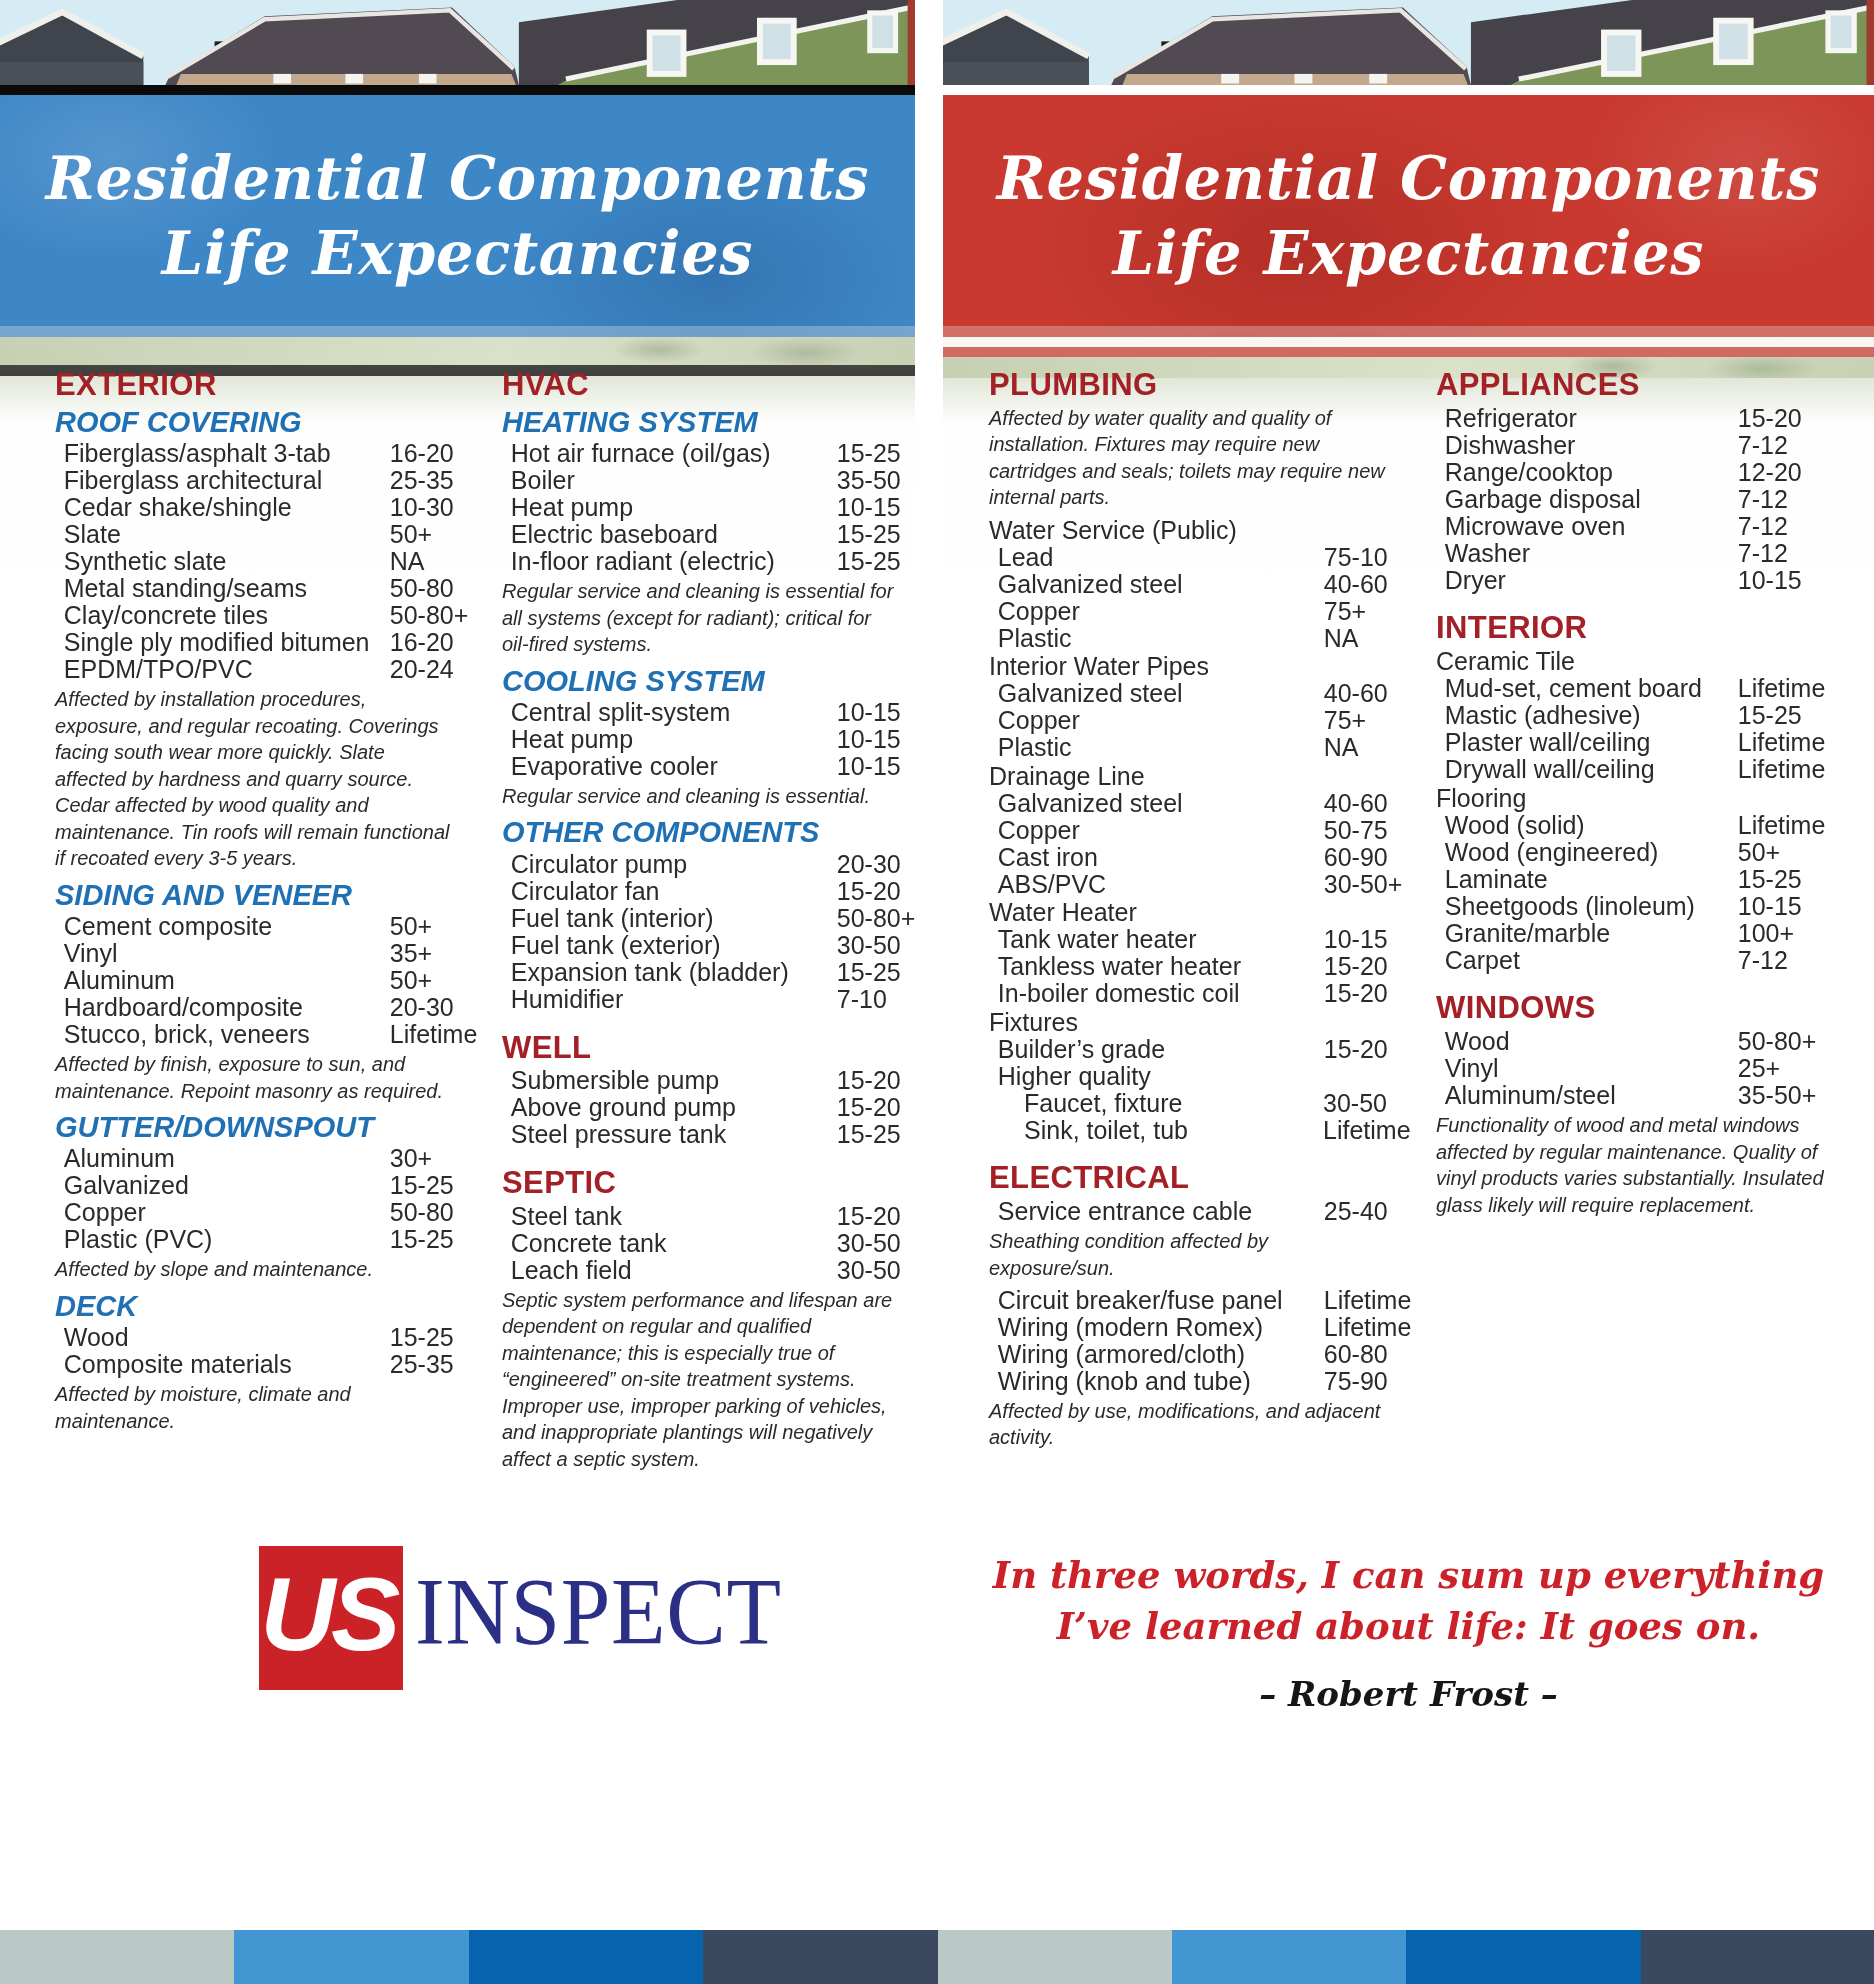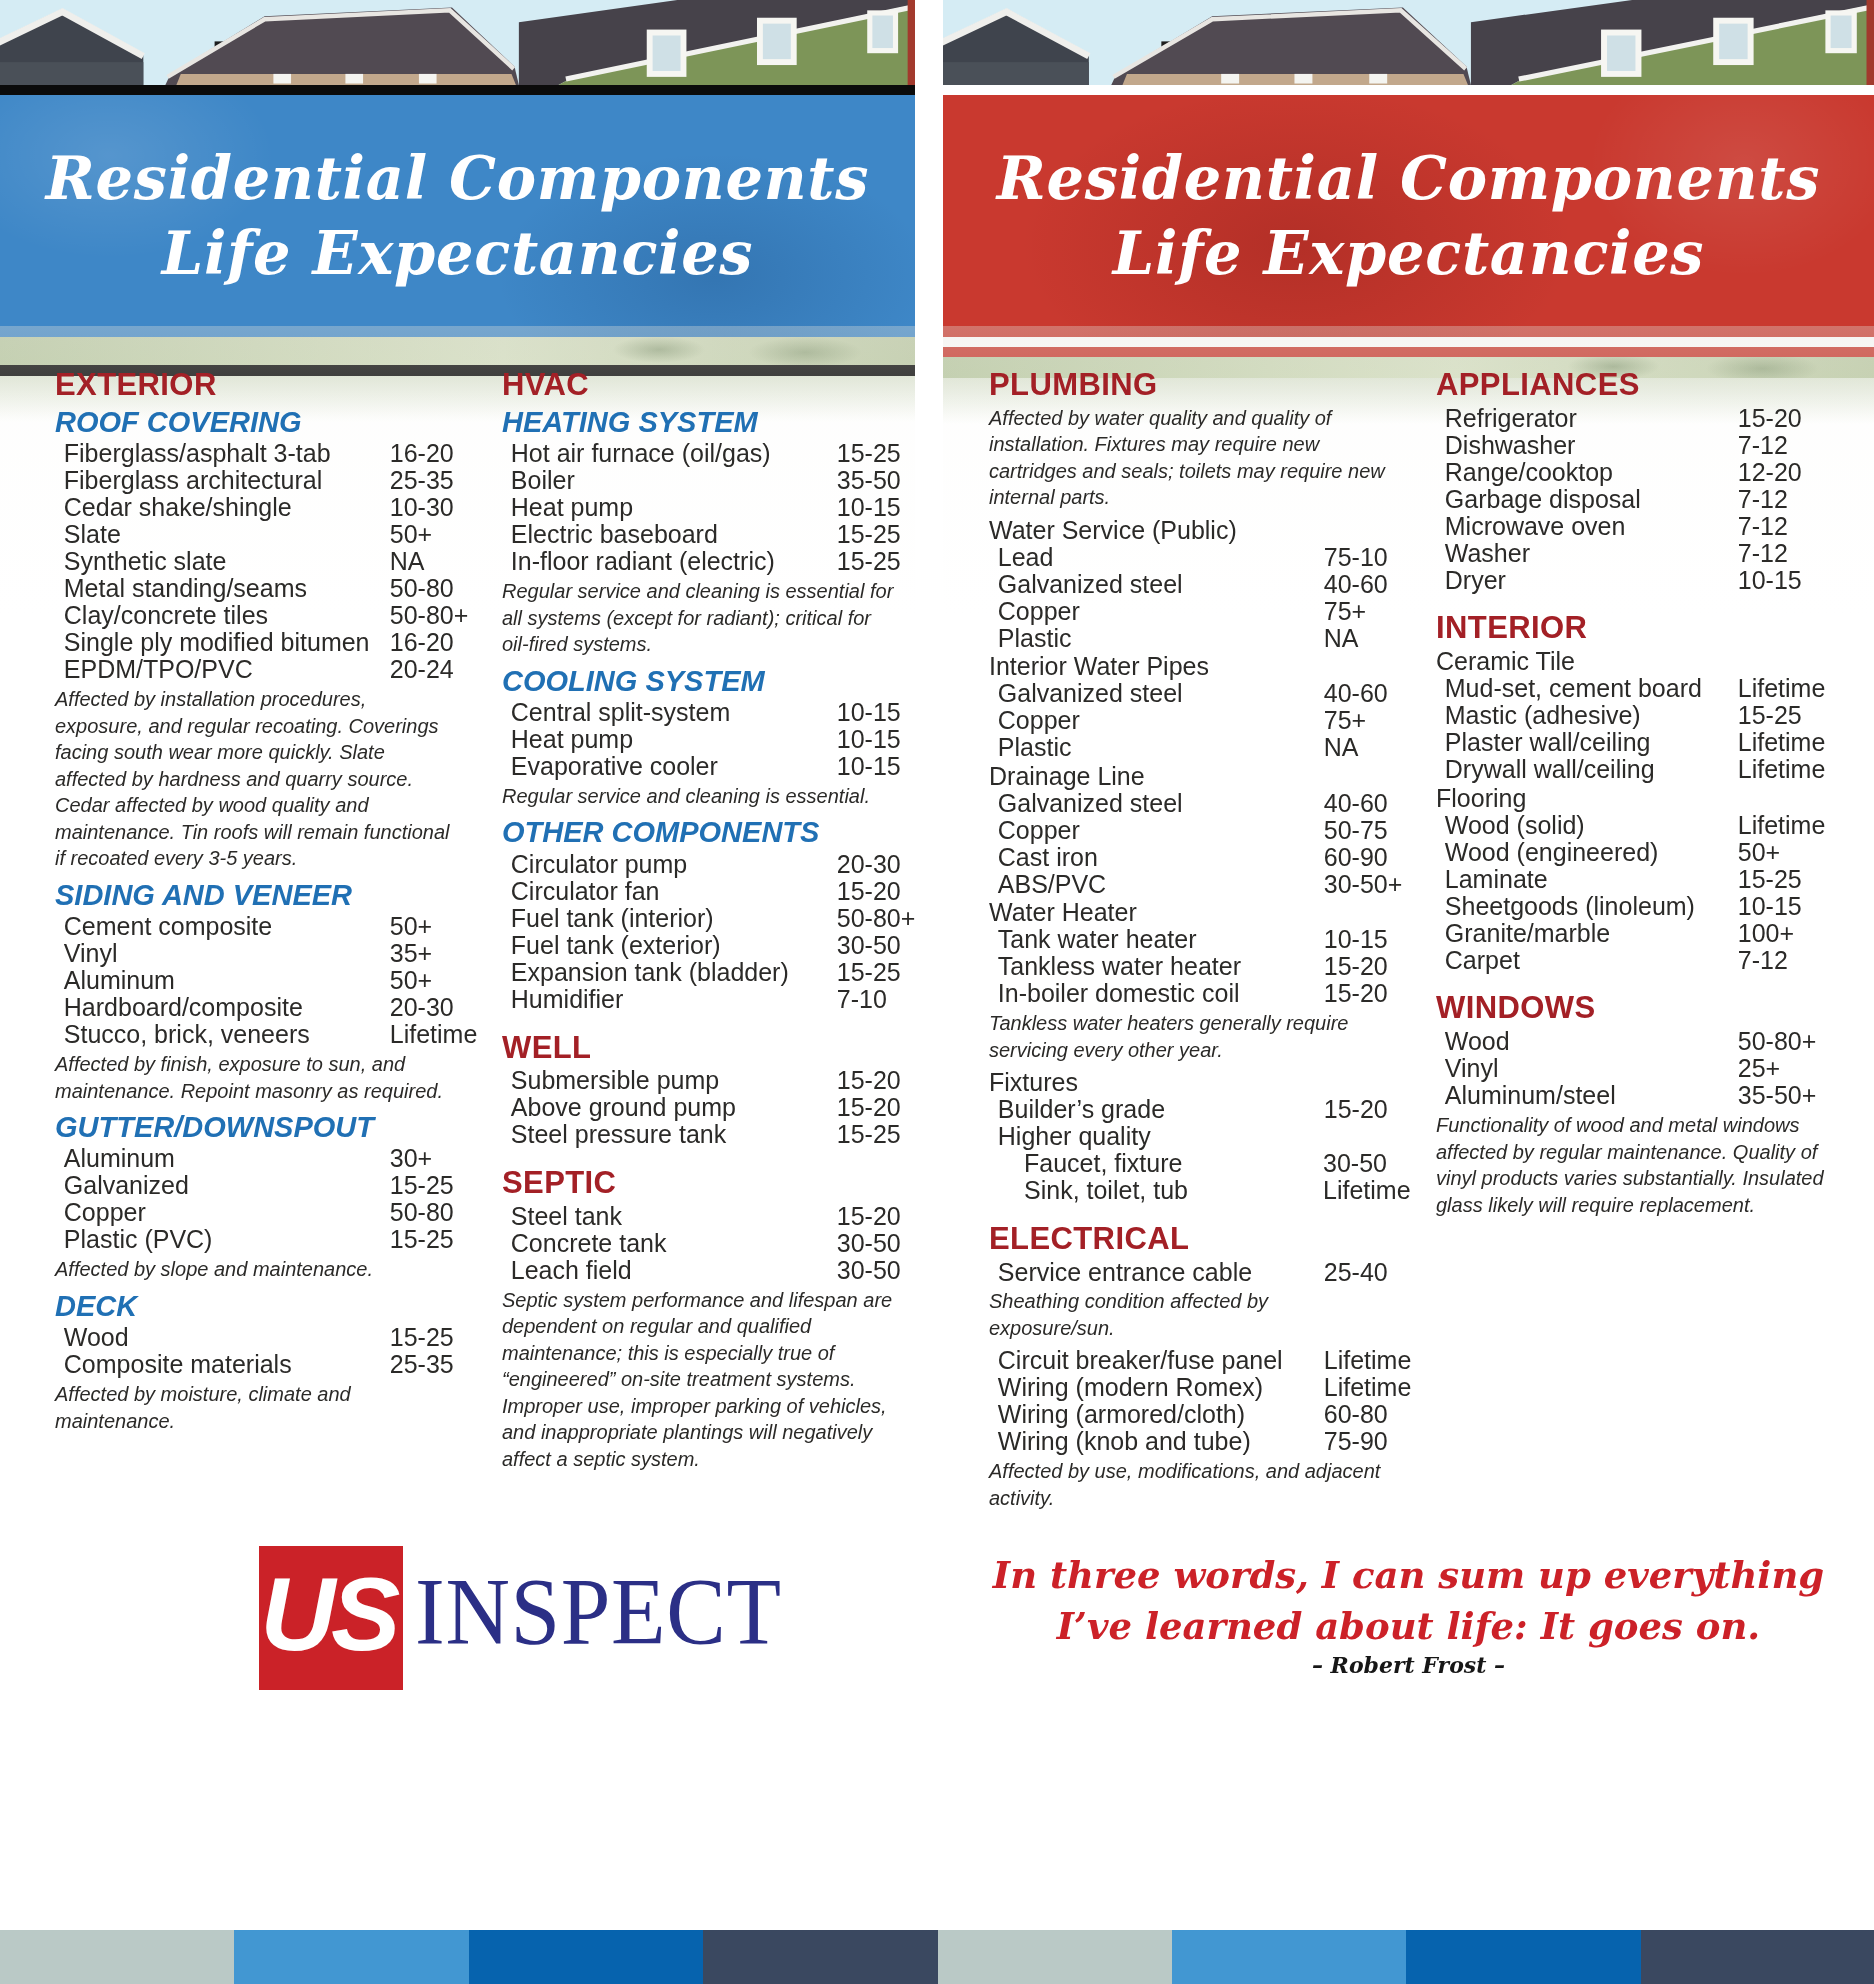--- a/index.html
+++ b/index.html
@@ -64,22 +64,22 @@
   .logo-us{color:#fff;font-weight:bold;font-style:italic;font-size:104px;letter-spacing:-4.4px;
       transform:translate(-2.9px,-4.4px);}
   .logo-inspect{color:var(--logo-navy,#2b2f86);font-family:"Liberation Serif",serif;
       font-size:96px;letter-spacing:0.7px;margin-left:11.8px;transform:scaleX(.93) translateY(-7.4px);
       transform-origin:left center;}
 
   
   .quote{position:absolute;top:1550px;left:0;right:0;text-align:center;}
   .quote .q{font-family:"DejaVu Serif",serif;font-style:italic;font-weight:bold;
       color:var(--quote-red,#cc2128);font-size:37px;line-height:1.38;}
-  .quote .attr{font-family:"DejaVu Serif",serif;font-style:italic;
-      font-weight:bold;color:#161616;font-size:22px;}
+  .quote .attr{margin-top:22px;font-family:"DejaVu Serif",serif;font-style:italic;
+      font-weight:bold;color:#161616;font-size:34px;}
 
   
   .bottom-strip{position:absolute;left:0;bottom:0;width:1875px;height:55px;display:flex;}
   .bottom-strip .blk{flex:1 1 0;}
 
   
   .paper{position:absolute;top:326px;left:0;right:0;height:1250px;pointer-events:none;
       background:linear-gradient(180deg,rgba(225,224,218,.35),rgba(248,247,243,.15) 88px,rgba(255,255,255,0) 294px);}
 </style>
 </head>
@@ -416,21 +416,20 @@
             <span class="val">10-15</span>
           </div>
           <div class="row">
             <span class="lbl">Tankless water heater</span>
             <span class="val">15-20</span>
           </div>
           <div class="row">
             <span class="lbl">In-boiler domestic coil</span>
             <span class="val">15-20</span>
           </div>
-          <div class="note">Tankless water heaters generally require servicing every other year.</div>
           <div class="group">Fixtures</div>
           <div class="row">
             <span class="lbl">Builder’s grade</span>
             <span class="val">15-20</span>
           </div>
           <div class="row">
             <span class="lbl">Higher quality</span>
             <span class="val"></span>
           </div>
           <div class="row ind2">

